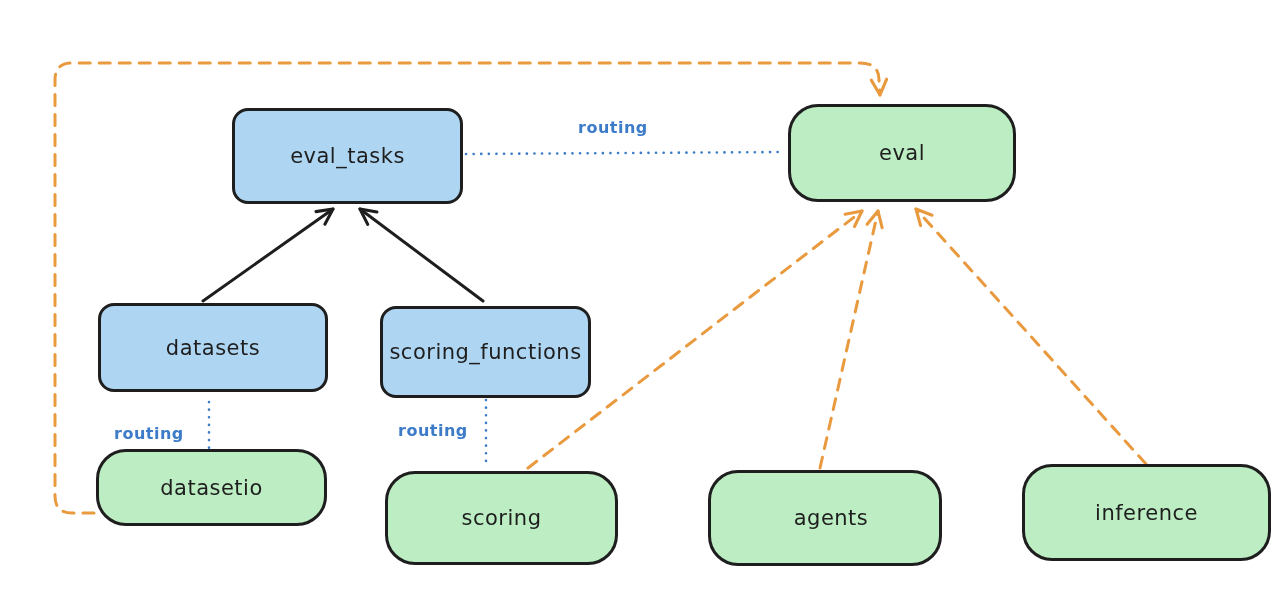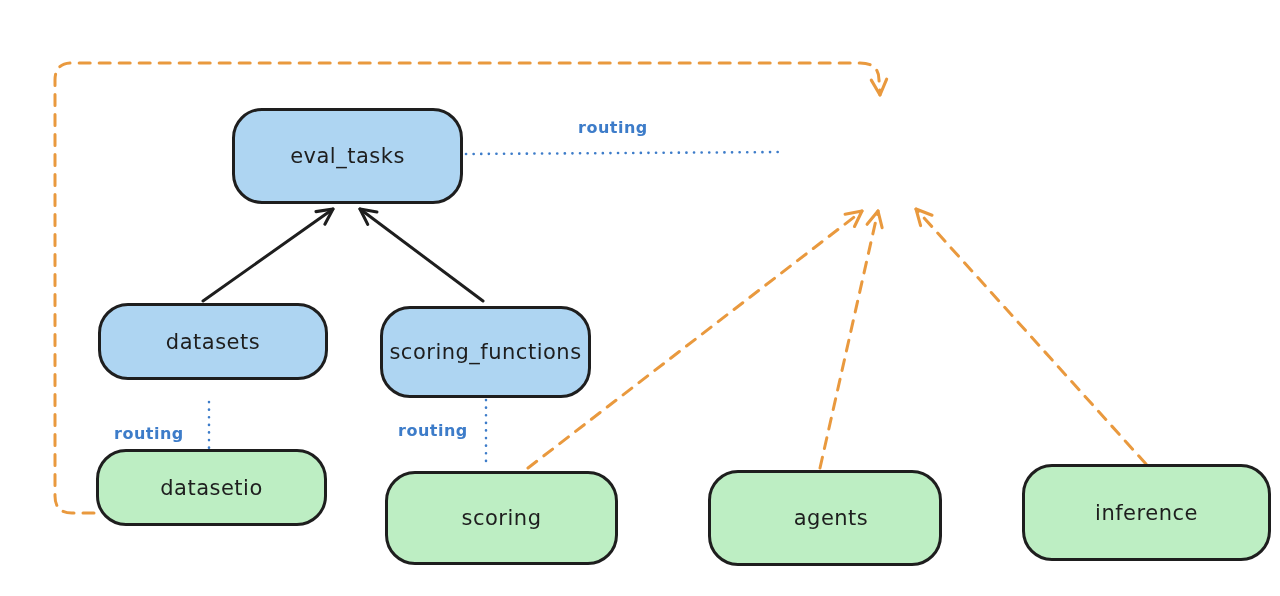--- a/index.html
+++ b/index.html
@@ -14,21 +14,21 @@
   .node {
     position:absolute;
     border:3px solid var(--stroke,#1e1e1e);
     border-radius:30px;
     display:flex; align-items:center; justify-content:center;
     box-sizing:border-box;
     font-size:21px;
     color:#1e1e1e;
     letter-spacing:0.5px;
   }
-  .node.blue  { background:var(--blue-fill,#aed5f2); }
+  .node.blue  { background:var(--blue-fill,#aed5f2);border-radius:16px; }
   .node.green { background:var(--green-fill,#bdeec3); }
   .edge-label {
     position:absolute;
     color:var(--blue-line,#3d7cc9);
     font-size:16px;
     font-weight:bold;
     letter-spacing:0.5px;
   }
 </style>
 </head>
@@ -56,22 +56,25 @@
     <path d="M94,513 L72,513 Q55,513 55,496 L55,80 Q55,63 72,63 L860,63 Q879,63 879,80 L880,95" fill="none" stroke="#e9993e" stroke-width="3" stroke-linecap="round" stroke-dasharray="11 9" marker-end="url(#arrow-orange)"></path>
     <path d="M528,468 L862,211" fill="none" stroke="#e9993e" stroke-width="3" stroke-linecap="round" stroke-dasharray="11 9" marker-end="url(#arrow-orange)"></path>
     <path d="M820,468 L878,211" fill="none" stroke="#e9993e" stroke-width="3" stroke-linecap="round" stroke-dasharray="11 9" marker-end="url(#arrow-orange)"></path>
     <path d="M1146,464 L916,209" fill="none" stroke="#e9993e" stroke-width="3" stroke-linecap="round" stroke-dasharray="11 9" marker-end="url(#arrow-orange)"></path>
   </svg>
 
   <div class="node blue" style="left:232px; top:108px; width:231px; height:96px;">
     <span>eval_tasks</span>
   </div>
 
+  <div class="node green" style="left:788px; top:104px; width:228px; height:98px;">
+    <span>eval</span>
+  </div>
 
-  <div class="node blue" style="left:98px; top:303px; width:230px; height:77px;">
+  <div class="node blue" style="left:98px; top:303px; width:230px; height:89px;">
     <span>datasets</span>
   </div>
 
   <div class="node blue" style="left:380px; top:306px; width:211px; height:92px;">
     <span>scoring_functions</span>
   </div>
 
   <div class="node green" style="left:96px; top:449px; width:231px; height:77px;">
     <span>datasetio</span>
   </div>

